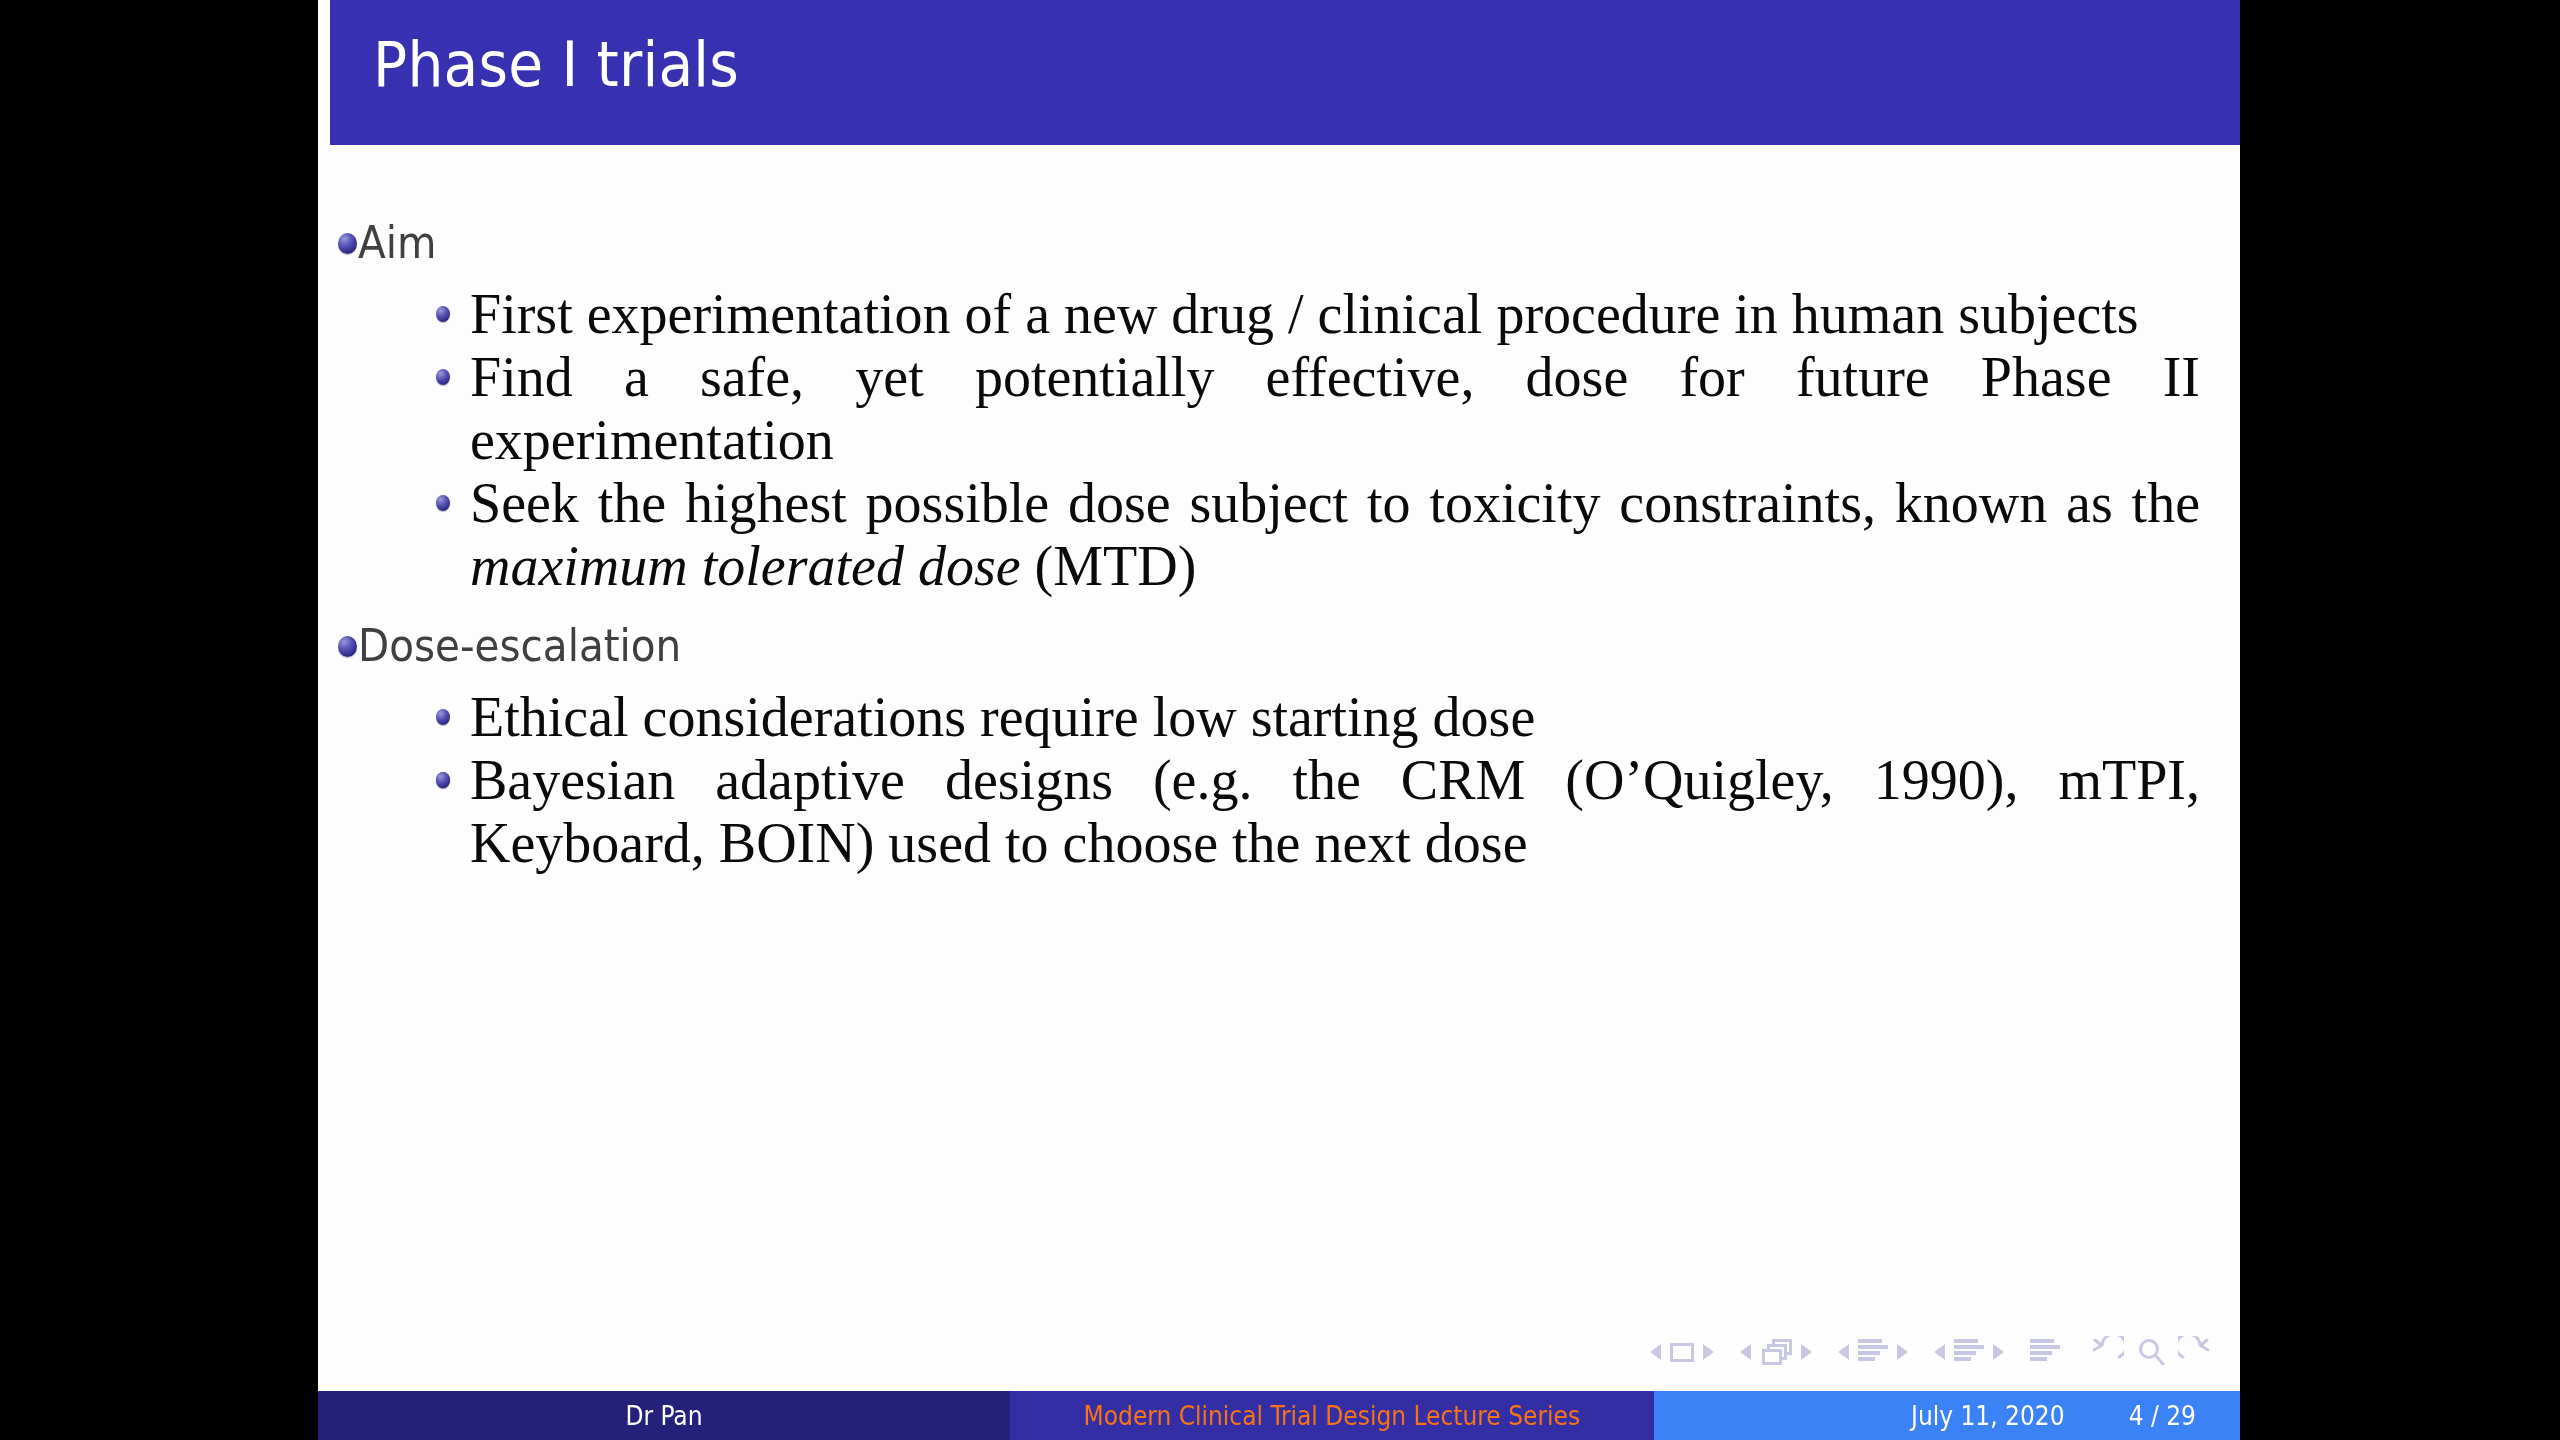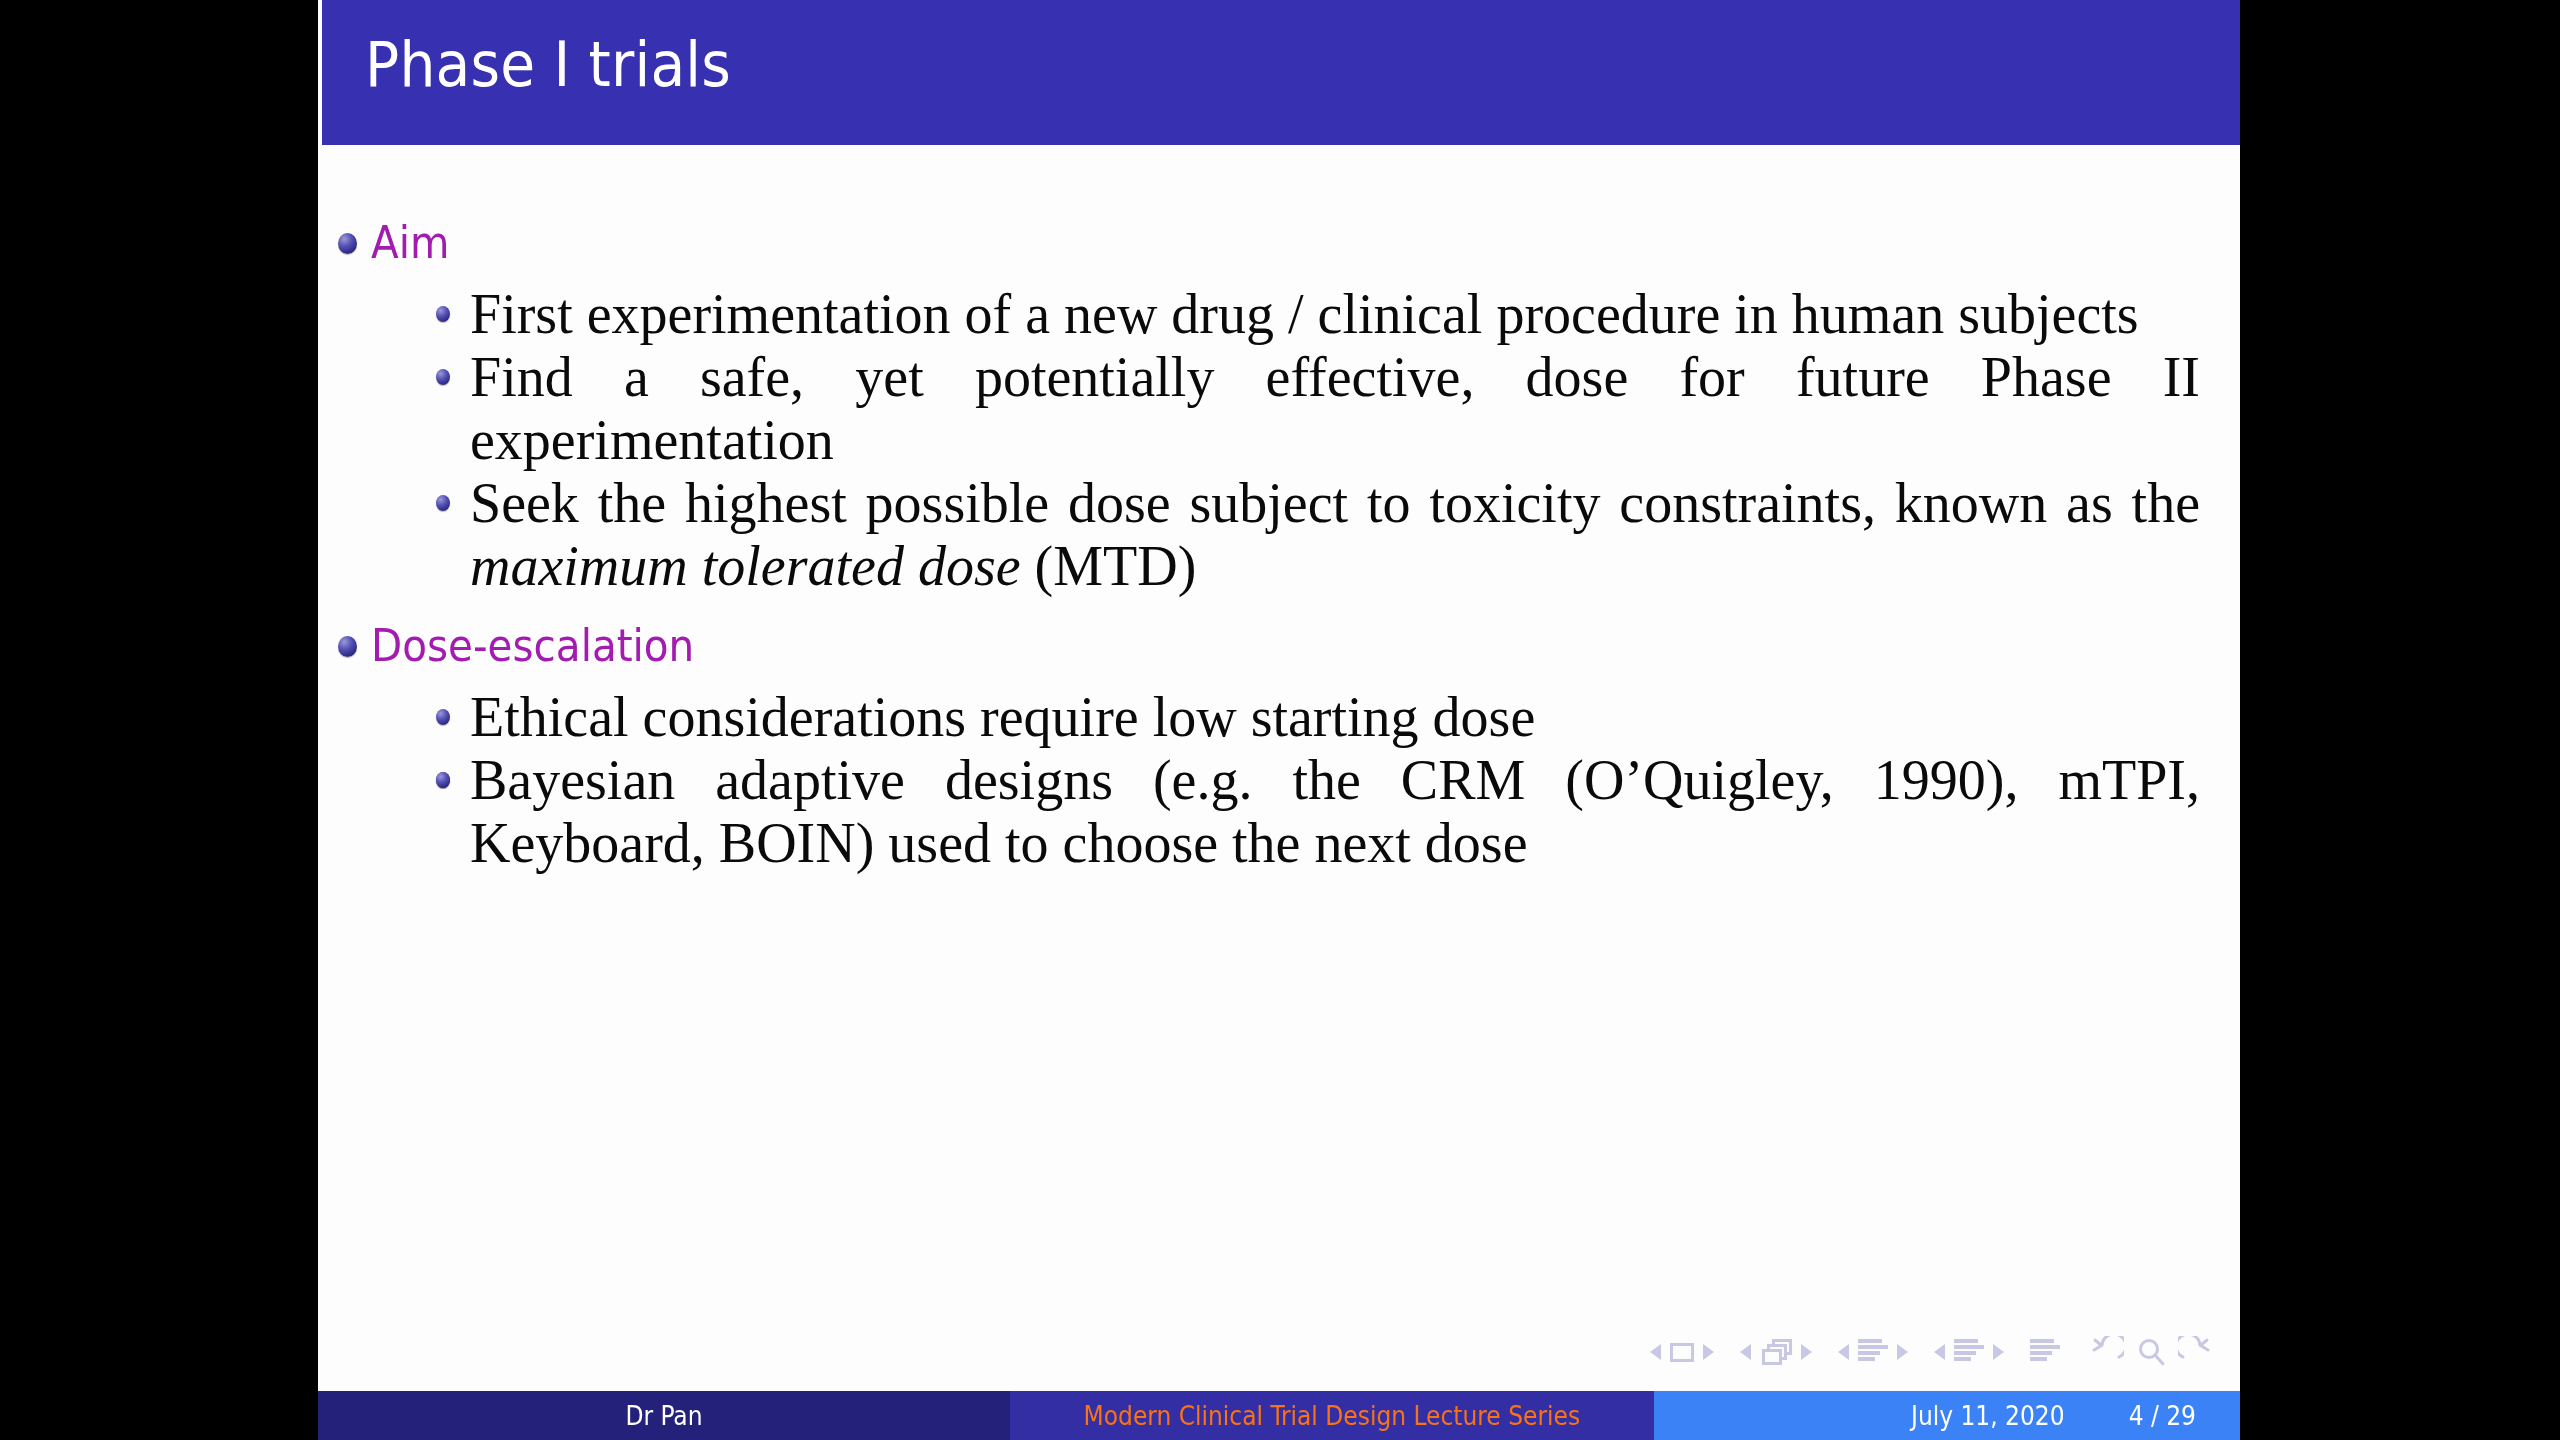--- a/index.html
+++ b/index.html
@@ -16,21 +16,21 @@
   .slide{
     position:absolute;
     left:318px; top:0px;
     width:1922px; height:1440px;
     background:#fdfdfe;
     overflow:hidden;
   }
 
   
   .titlebar{
-    position:absolute;left:4px;top:0;width:1922px;height:145px;
+    position:absolute;left:12px;top:0;width:1922px;height:145px;
     background:#3730b0;
   }
   .titlebar .title{
     position:absolute;left:43px;top:28px;
     color:#ffffff;
     font-size:63px;
     font-weight:400;
     letter-spacing:0.2px;
     white-space:nowrap;
     font-family:"DejaVu Sans Condensed","DejaVu Sans","Liberation Sans",sans-serif;
@@ -43,22 +43,22 @@
   }
 
   ul.lvl1{list-style:none;margin:0;padding:0;}
   li.item1{
     position:relative;
     margin:0 0 0 0;
     padding:0 0 0 0;
   }
   .l1row{
     position:relative;
-    padding-left:53px;
-    color:#a21caf;
+    padding-left:40px;
+    color:#404040;
     font-size:45px;
     line-height:52px;
     font-family:"DejaVu Sans Condensed","DejaVu Sans","Liberation Sans",sans-serif;
   }
   .bullet1{
     position:absolute;left:20px;top:16px;
     width:19px;height:21px;border-radius:50%;
     background:radial-gradient(circle at 33% 28%, #9b98d8 0%, #5551b4 38%, #2e2a86 72%, #1d1a5e 100%);
     box-shadow:0 1px 1px rgba(0,0,0,.30);
   }

